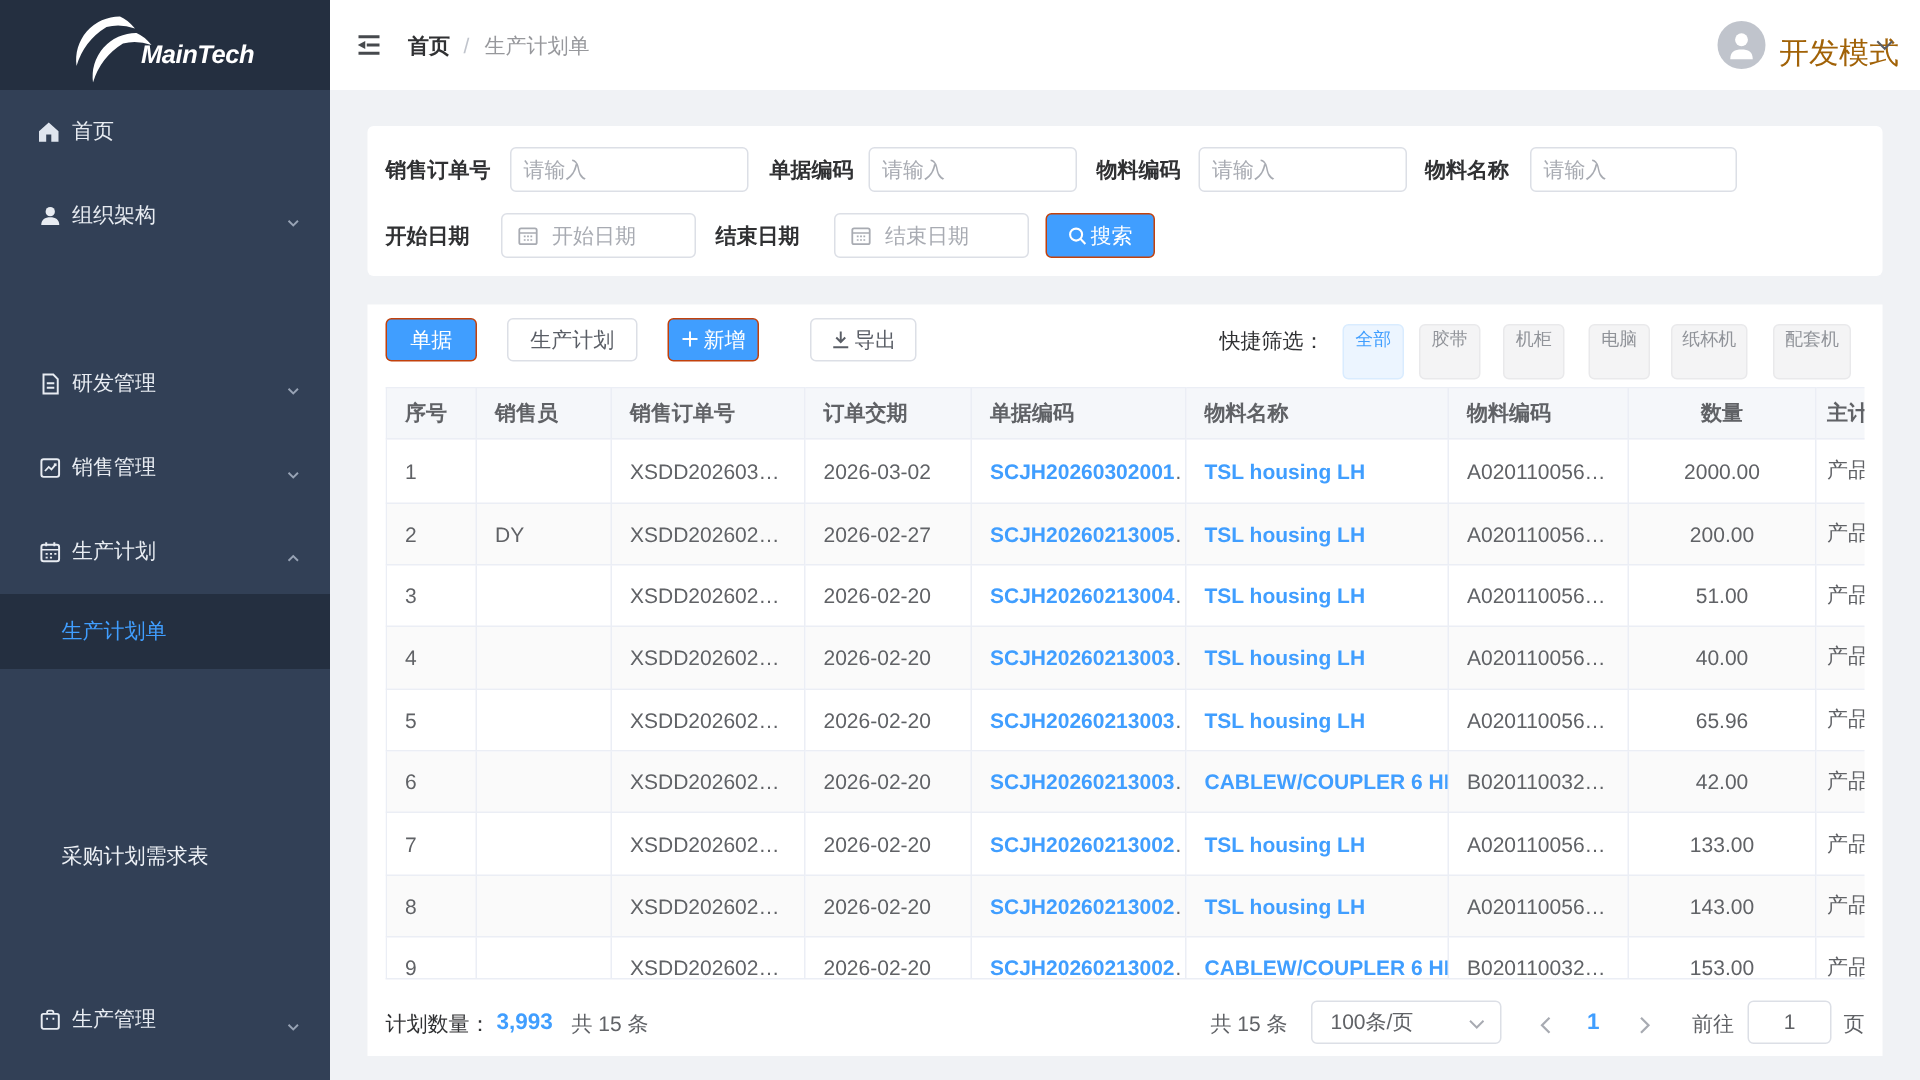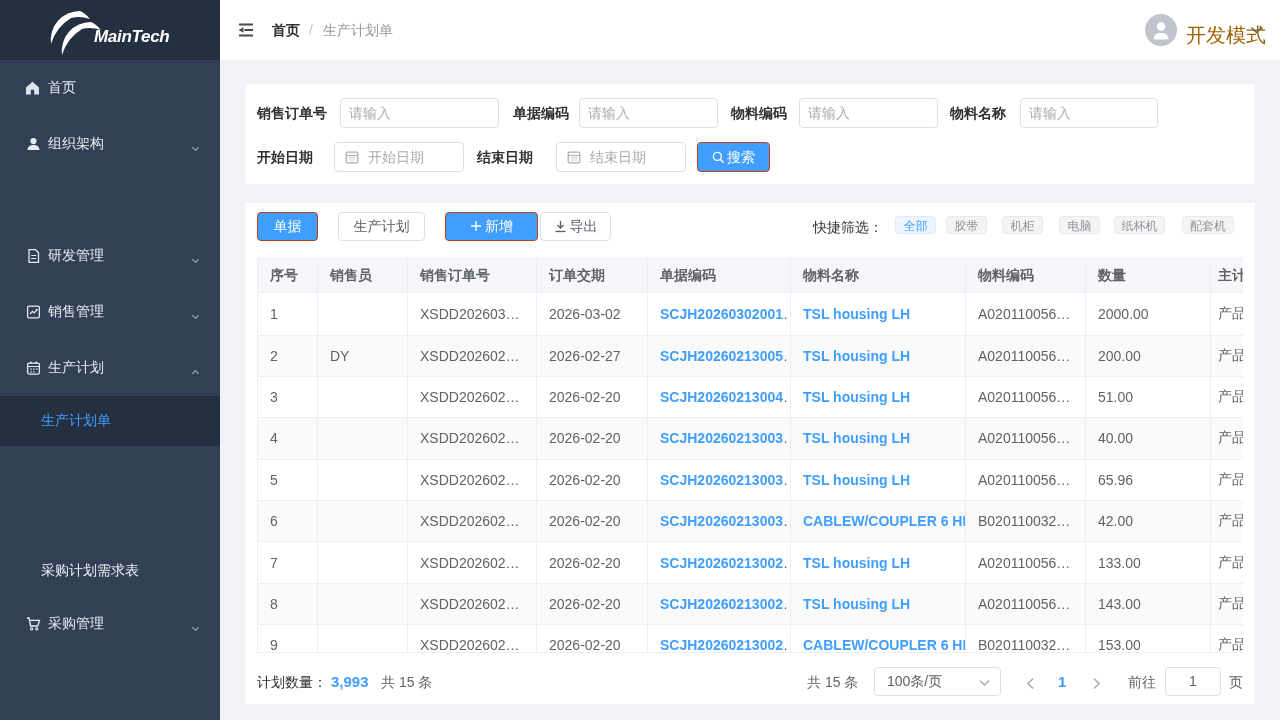--- a/index.html
+++ b/index.html
@@ -25,32 +25,32 @@
 
 .card1{position:absolute;left:245px;top:84px;width:1010px;height:100px;background:#fff;border-radius:4px;}
 .card2{position:absolute;left:245px;top:203px;width:1010px;height:501px;background:#fff;border-radius:0;}
 .flabel{position:absolute;color:#303133;font-weight:700;font-size:14px;top:0;line-height:30px;}
 .finput{position:absolute;height:30px;border:1px solid #dcdfe6;border-radius:4px;background:#fff;color:#a8abb2;line-height:28px;padding-left:8px;font-size:14px;}
 .dinput{position:absolute;height:30px;border:1px solid #dcdfe6;border-radius:4px;background:#fff;color:#a8abb2;line-height:28px;padding-left:33px;font-size:14px;}
 .dinput svg{position:absolute;left:10px;top:7px;}
 .btn{position:absolute;height:29px;border-radius:4px;font-size:14px;line-height:27px;text-align:center;}
 .btn-blue{background:#409eff;color:#fff;border:1px solid #c2410c;}
 .btn-plain{background:#fff;color:#5a5e66;border:1px solid #dcdfe6;}
-.tag{position:absolute;height:18px;border-radius:4px;font-size:12px;line-height:19px;text-align:center;top:13px;}
+.tag{position:absolute;height:37px;border-radius:4px;font-size:12px;line-height:19px;text-align:center;top:13px;}
 .tag-blue{background:#ecf5ff;border:1px solid #d9ecff;color:#409eff;}
 .tag-gray{background:#f4f4f5;border:1px solid #e9e9eb;color:#909399;}
 
 .twrap{position:absolute;left:12px;top:55px;width:986px;height:395px;overflow:hidden;border-bottom:1px solid #ebeef5;}
 table.et{border-collapse:collapse;table-layout:fixed;width:1073px;font-size:14px;}
 table.et th{height:34px;background:#f5f7fa;color:#606266;font-weight:700;text-align:left;padding:0 12px;border-right:1px solid #ebeef5;border-bottom:1px solid #ebeef5;border-top:1px solid #ebeef5;}
 table.et td{height:41.4px;color:#606266;padding:0 12px;border-right:1px solid #ebeef5;border-bottom:1px solid #ebeef5;white-space:nowrap;overflow:hidden;}
 table.et th:first-child,table.et td:first-child{border-left:1px solid #ebeef5;}
 table.et tr.stripe td{background:#fafafa;}
 .lnk,table.et td.lnk{color:#409eff;font-weight:700;margin-top:48px;}
-table.et th.num,table.et td.num{text-align:left;}
+table.et th.num,table.et td.num{text-align:center;}
 .clip{width:128px;overflow:hidden;white-space:nowrap;}
 table.et tr.r1 td{height:42.5px;}
 table.et th:last-child,table.et td:last-child{padding-left:7px;}
 </style>
 </head>
 <body>
 <div class="sidebar" id="sidebar">
   <div class="logo">
     <svg width="220" height="60" viewBox="0 0 220 60" style="position:absolute;left:0;top:0">
       <path d="M51 44 A29 29 0 0 1 80 11 Q85 13 90 19 Q80 15.5 71 18 A46 46 0 0 0 51 44 Z" fill="#fff"></path>
@@ -106,27 +106,27 @@
     <svg class="chev" viewBox="0 0 10 10">
         <path d="M1.5 6.5 L5 3 L8.5 6.5" fill="none" stroke="#98a3b5" stroke-width="1.4"></path>
       </svg>
   </div>
   <div class="smi active" style="top:396px">
       <span class="txt">生产计划单</span>
     </div>
   <div class="smi" style="top:546px">
       <span class="txt">采购计划需求表</span>
     </div>
-  <div class="mi" style="top:596px">
-    <svg class="ic" width="15" height="15" viewBox="0 0 15 15">
-        <path d="M1 1.5 H3 L4.6 9.5 H11.8 L13.5 3.8 H3.5" fill="none" stroke="#e8ecf2" stroke-width="1.3"></path>
-        <circle cx="5.6" cy="12.4" r="1.1" fill="none" stroke="#e8ecf2" stroke-width="1.1"></circle>
-        <circle cx="10.8" cy="12.4" r="1.1" fill="none" stroke="#e8ecf2" stroke-width="1.1"></circle>
-      </svg>
-    <span class="txt">采购管理</span>
+  <div class="mi" style="top:652px">
+    <svg class="ic" width="15" height="15" viewBox="0 0 15 15">
+        <rect x="1.8" y="3.4" width="11.4" height="10" rx="1.2" fill="none" stroke="#e8ecf2" stroke-width="1.3"></rect>
+        <path d="M5.4 3.4 V2.4 C5.4 1.7 5.9 1.2 6.6 1.2 H8.4 C9.1 1.2 9.6 1.7 9.6 2.4 V3.4" fill="none" stroke="#e8ecf2" stroke-width="1.2"></path>
+        <path d="M5.4 6 V7.4 M9.6 6 V7.4" stroke="#e8ecf2" stroke-width="1.2"></path>
+      </svg>
+    <span class="txt">生产管理</span>
     <svg class="chev" viewBox="0 0 10 10">
         <path d="M1.5 3.5 L5 7 L8.5 3.5" fill="none" stroke="#98a3b5" stroke-width="1.4"></path>
       </svg>
   </div>
 </div>
 <div class="topbar" id="topbar">
   <svg style="position:absolute;left:18px;top:23px" width="16" height="14" viewBox="0 0 16 14">
     <rect x="1" y="0.5" width="14" height="2" fill="#46494d"></rect>
     <rect x="6.5" y="6" width="8.5" height="2" fill="#46494d"></rect>
     <path d="M0.5 7 L5.5 4.3 V9.7 Z" fill="#46494d"></path>
@@ -173,21 +173,21 @@
   </div>
   <div class="btn btn-blue" style="left:452px;top:58px;width:73px;height:30px;line-height:28px">
     <svg width="13" height="13" viewBox="0 0 13 13" style="vertical-align:-2px;margin-right:2px">
         <circle cx="5.4" cy="5.4" r="4" fill="none" stroke="#fff" stroke-width="1.4"></circle>
         <path d="M8.4 8.4 L11.6 11.6" stroke="#fff" stroke-width="1.4"></path>
       </svg>搜索</div>
 </div>
 <div class="card2" id="card2">
   <div class="btn btn-blue" style="left:12px;top:9px;width:61px">单据</div>
   <div class="btn btn-plain" style="left:93px;top:9px;width:87px">生产计划</div>
-  <div class="btn btn-blue" style="left:200px;top:9px;width:93px"><svg width="12" height="12" viewBox="0 0 12 12" style="vertical-align:-1px;margin-right:3px">
+  <div class="btn btn-blue" style="left:200px;top:9px;width:61px"><svg width="12" height="12" viewBox="0 0 12 12" style="vertical-align:-1px;margin-right:3px">
         <path d="M6 1 V11 M1 6 H11" stroke="#fff" stroke-width="1.3"></path>
       </svg>新增</div>
   <div class="btn btn-plain" style="left:295px;top:9px;width:71px"><svg width="13" height="13" viewBox="0 0 13 13" style="vertical-align:-2px;margin-right:3px">
         <path d="M6.5 1 V7.5 M3.5 5 L6.5 8 L9.5 5" fill="none" stroke="#5a5e66" stroke-width="1.3"></path>
         <path d="M1.5 11.5 H11.5" stroke="#5a5e66" stroke-width="1.3"></path>
       </svg>导出</div>
   <span style="position:absolute;left:568px;top:16px;color:#303133">快捷筛选：</span>
   <div class="tag tag-blue" style="left:650px;width:41px">全部</div>
   <div class="tag tag-gray" style="left:701px;width:41px">胶带</div>
   <div class="tag tag-gray" style="left:757px;width:41px">机柜</div>

